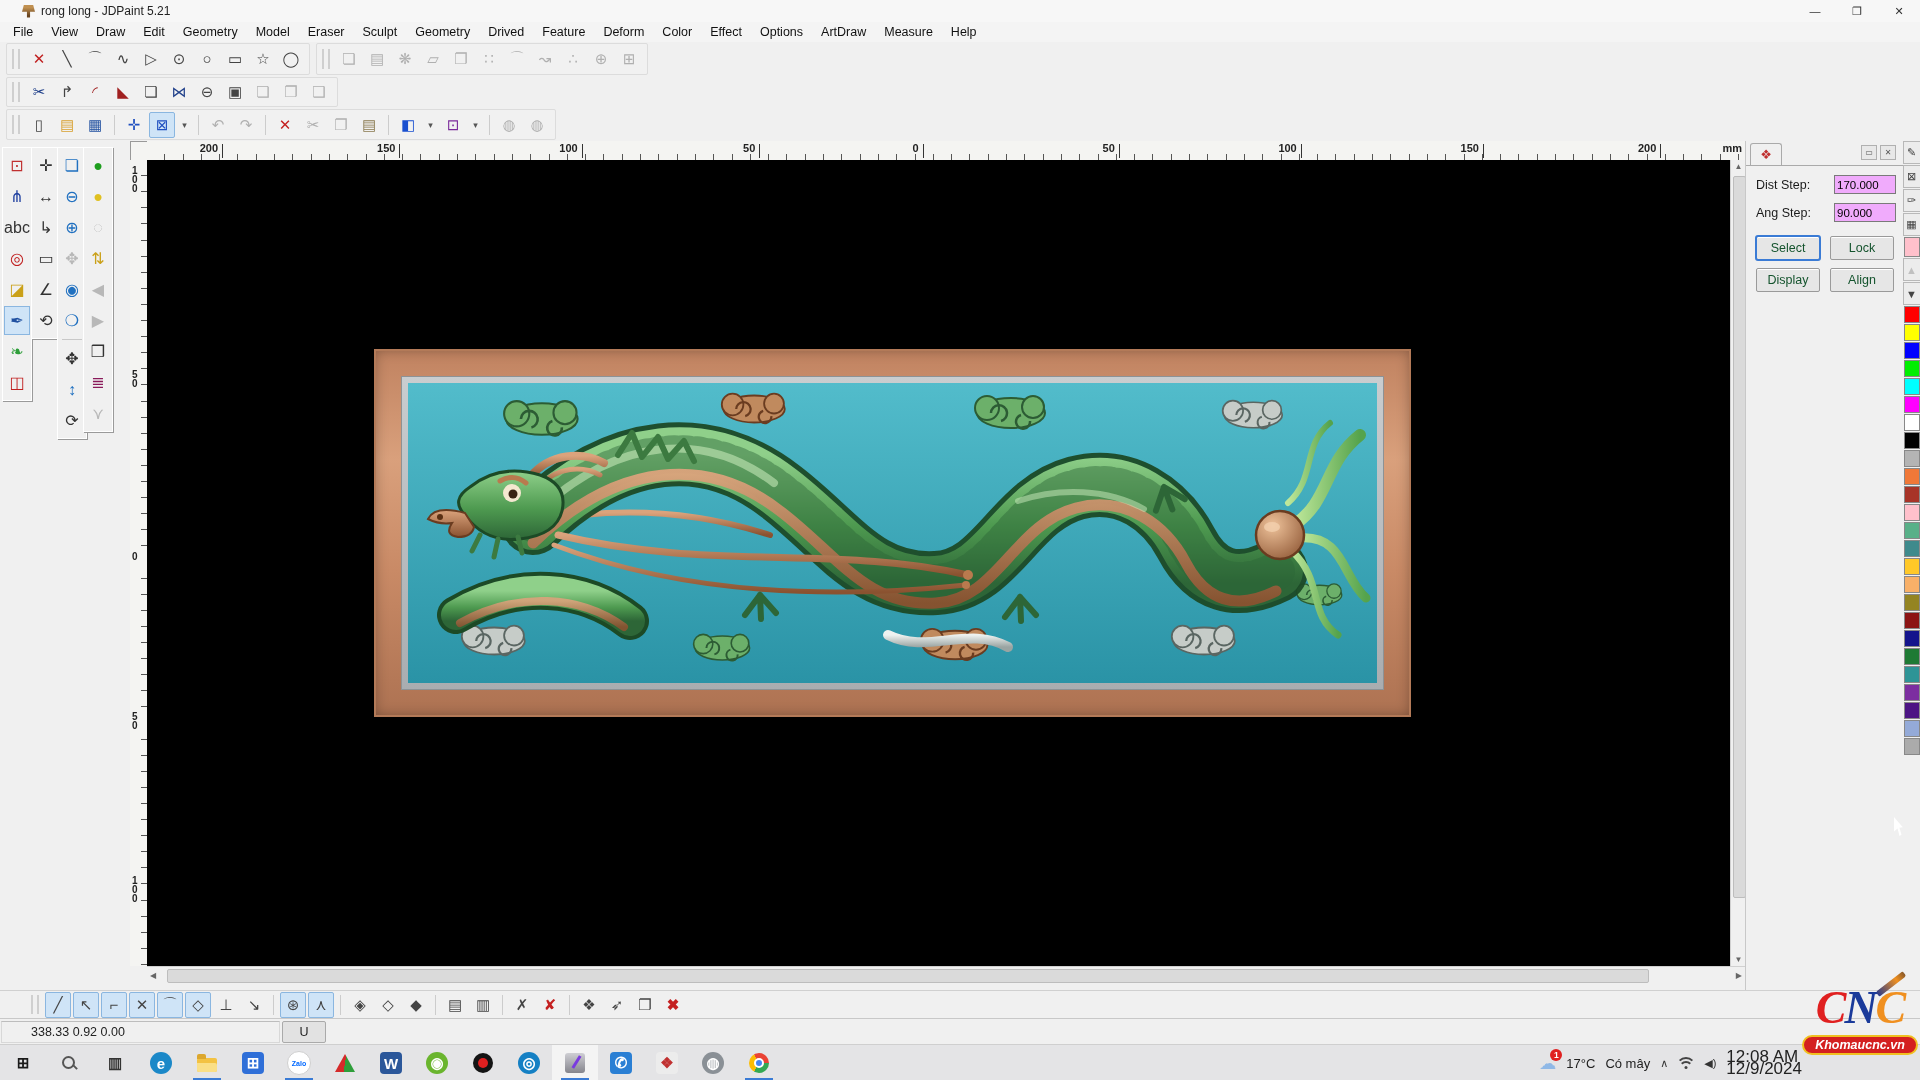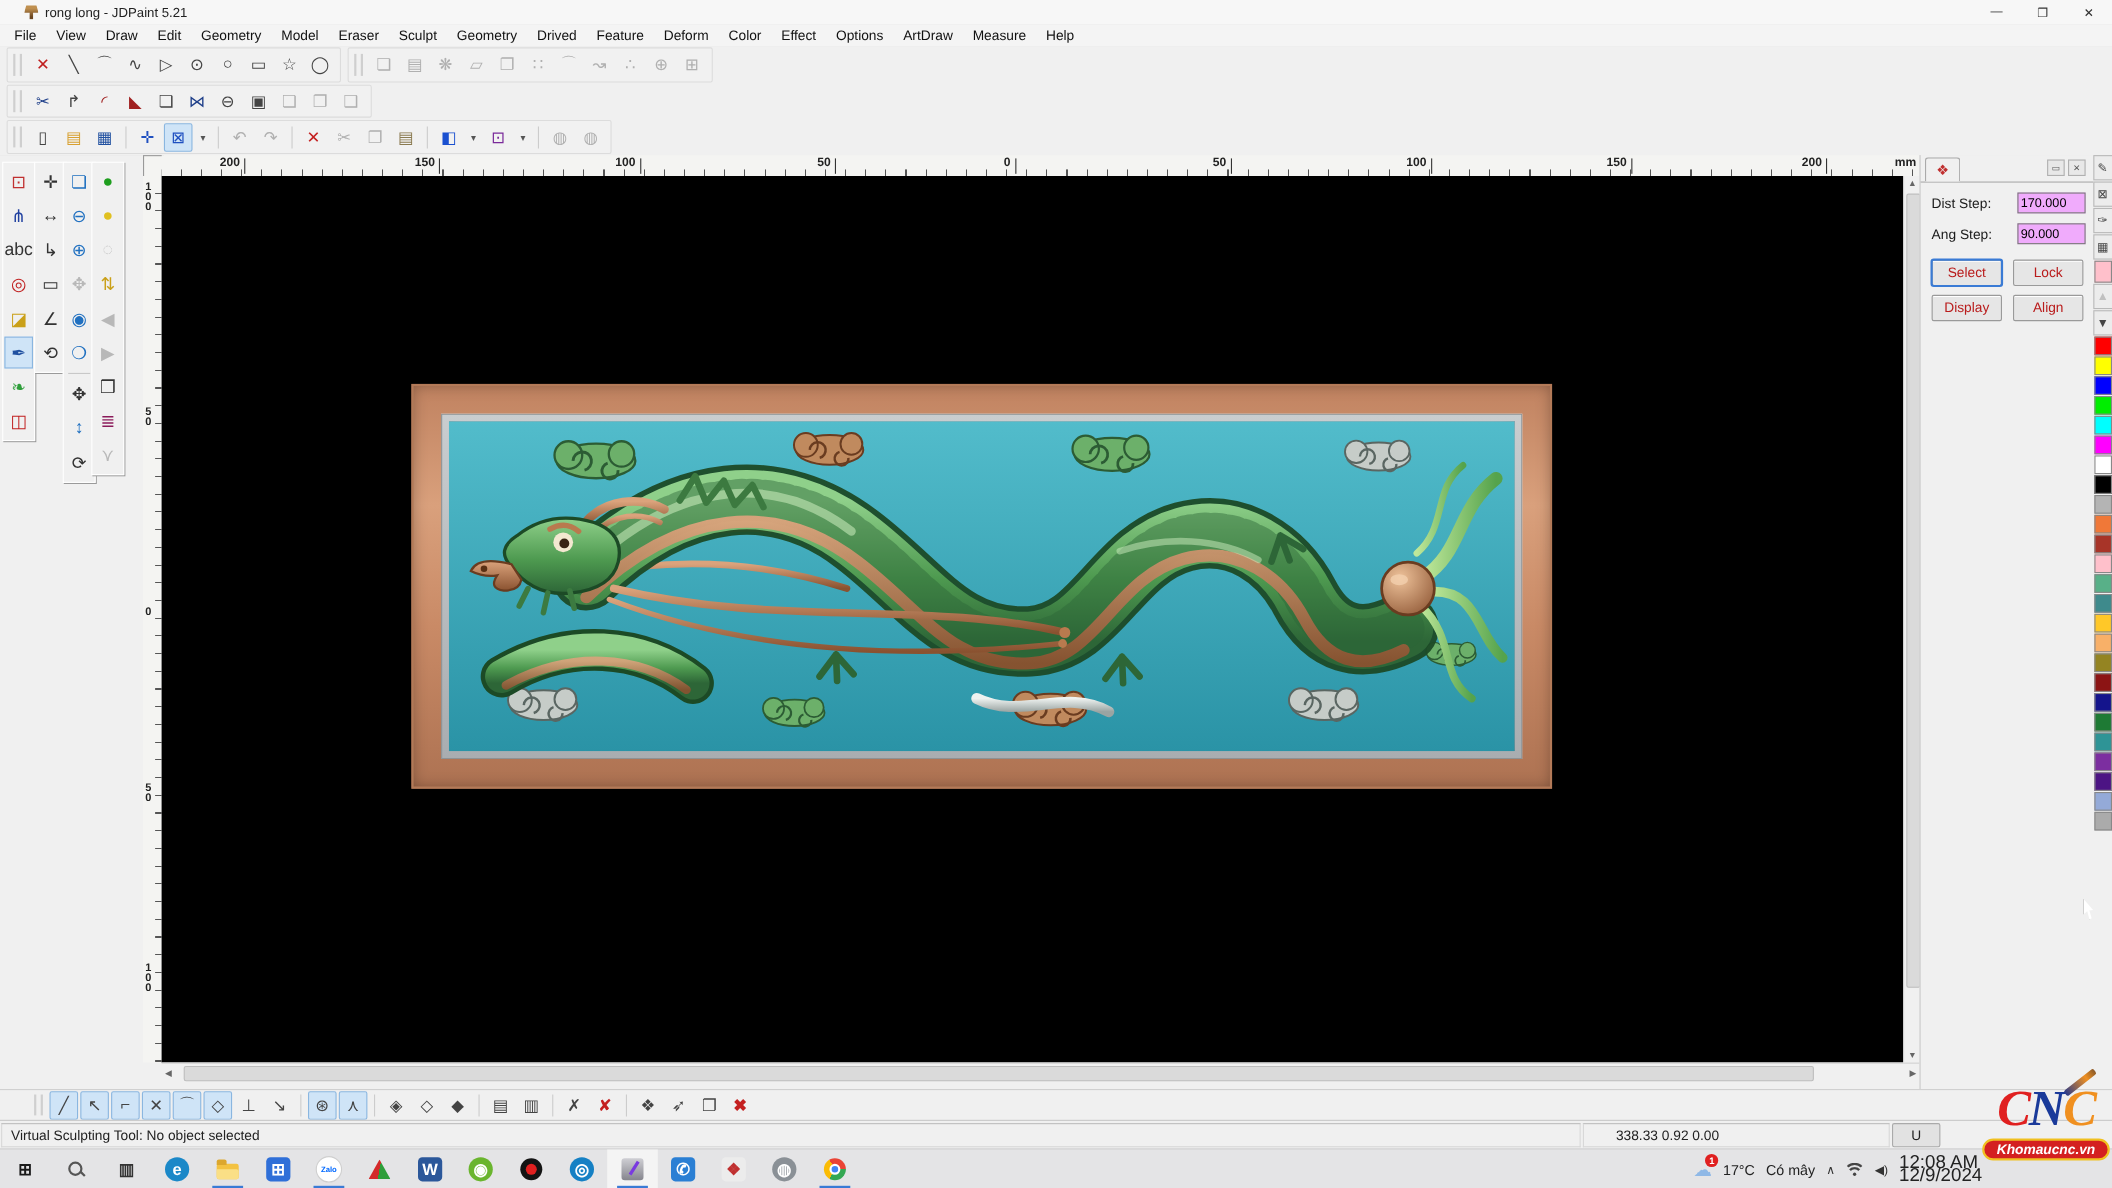--- a/index.html
+++ b/index.html
@@ -62,21 +62,21 @@
   
   .rpanel{position:absolute;left:1745px;top:0;width:158px;height:849px;background:#f0f0f0;border-left:1px solid #c8c8c8;}
   .rtabs{height:24px;border-bottom:1px solid #aaa;display:flex;align-items:flex-end;padding-left:4px;position:relative;}
   .rtab{width:30px;height:21px;border:1px solid #aaa;border-bottom:none;background:#f0f0f0;display:flex;align-items:center;justify-content:center;font-size:13px;color:#c03030;border-radius:3px 3px 0 0;}
   .rmini{position:absolute;right:8px;top:4px;display:flex;gap:3px;}
   .rmini span{width:14px;height:13px;border:1px solid #b0b0b0;background:#e8e8e8;font-size:8px;display:flex;align-items:center;justify-content:center;color:#555;}
   .rfield{display:flex;align-items:center;margin:9px 8px 0 10px;}
   .rfield label{flex:1;font-size:12.5px;}
   .rfield input{width:56px;height:17px;border:1px solid #7a7a7a;background:#f0abfc;font-size:11.5px;font-family:"Liberation Sans",sans-serif;padding:0 2px;}
   .rbuttons{display:grid;grid-template-columns:1fr 1fr;gap:8px 10px;margin:14px 10px 0 10px;}
-  .rbtn{height:22px;background:#e6e6e6;border:1px solid #9a9a9a;border-radius:2px;display:flex;align-items:center;justify-content:center;font-size:12.5px;color:#b91c1c;box-shadow:0 1px 0 #fff inset;}
+  .rbtn{height:22px;background:#e6e6e6;border:1px solid #9a9a9a;border-radius:2px;display:flex;align-items:center;justify-content:center;font-size:12.5px;color:#14532d;box-shadow:0 1px 0 #fff inset;}
   .rbtn.focused{outline:2px solid #3a7bd5;outline-offset:-1px;}
   
   .cstrip{position:absolute;left:1903px;top:0;width:17px;height:849px;background:#f0f0f0;display:flex;flex-direction:column;align-items:center;}
   .cs-tool{width:16px;height:21px;border:1px solid #b8b8b8;background:#ececec;display:flex;align-items:center;justify-content:center;font-size:11px;color:#444;margin-bottom:1px;}
   .cs-tool.disabled{color:#c0c0c0;}
   .swatch{width:16px;height:17px;border:1px solid #888;margin-bottom:1px;box-sizing:border-box;}
   .cur-swatch{width:16px;height:20px;border:1px solid #888;margin-bottom:1px;box-sizing:border-box;}
   
   .sculptbar{position:absolute;left:0;top:990px;width:1920px;height:28px;background:#f0f0f0;border-top:1px solid #d0d0d0;display:flex;align-items:center;padding-left:30px;box-sizing:border-box;}
   
@@ -504,21 +504,20 @@
       <div class="tb-btn">✗</div>
       <div class="tb-btn" style="color: rgb(196, 32, 32);">✘</div>
       <div class="tb-sep"></div>
       <div class="tb-btn">❖</div>
       <div class="tb-btn">➶</div>
       <div class="tb-btn">❐</div>
       <div class="tb-btn danger">✖</div>
     </div>
 
   <div class="statusbar">
-    <div class="st-seg st-msg">Virtual Sculpting Tool: No object selected</div>
     <div class="st-seg st-coords">338.33 0.92 0.00</div>
     <div class="st-seg st-u">U</div>
     <div class="st-pad"></div>
   </div>
 
   <div class="taskbar" id="taskbar">
     <div class="task-app">
         <div class="appglyph" style="color: rgb(26, 26, 26);">⊞</div>
       </div>
       <div class="task-app">

